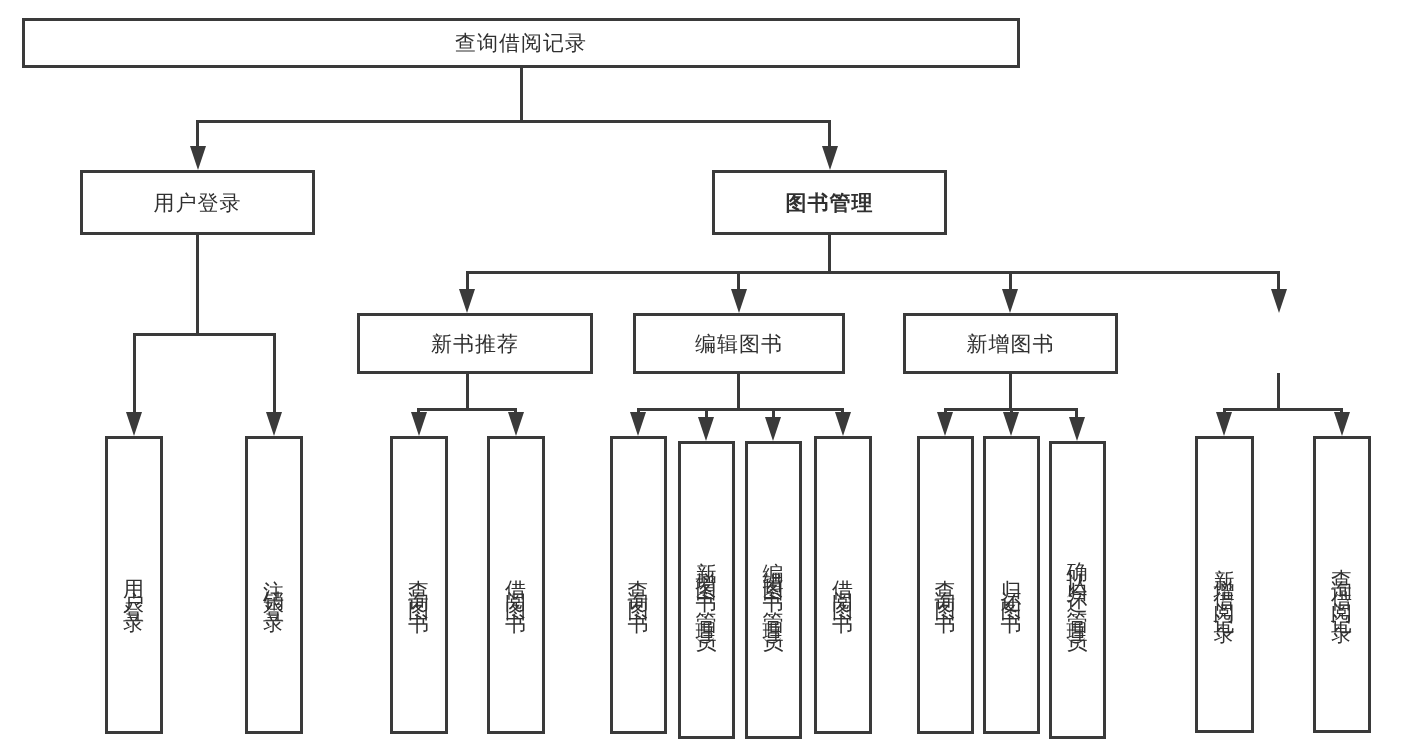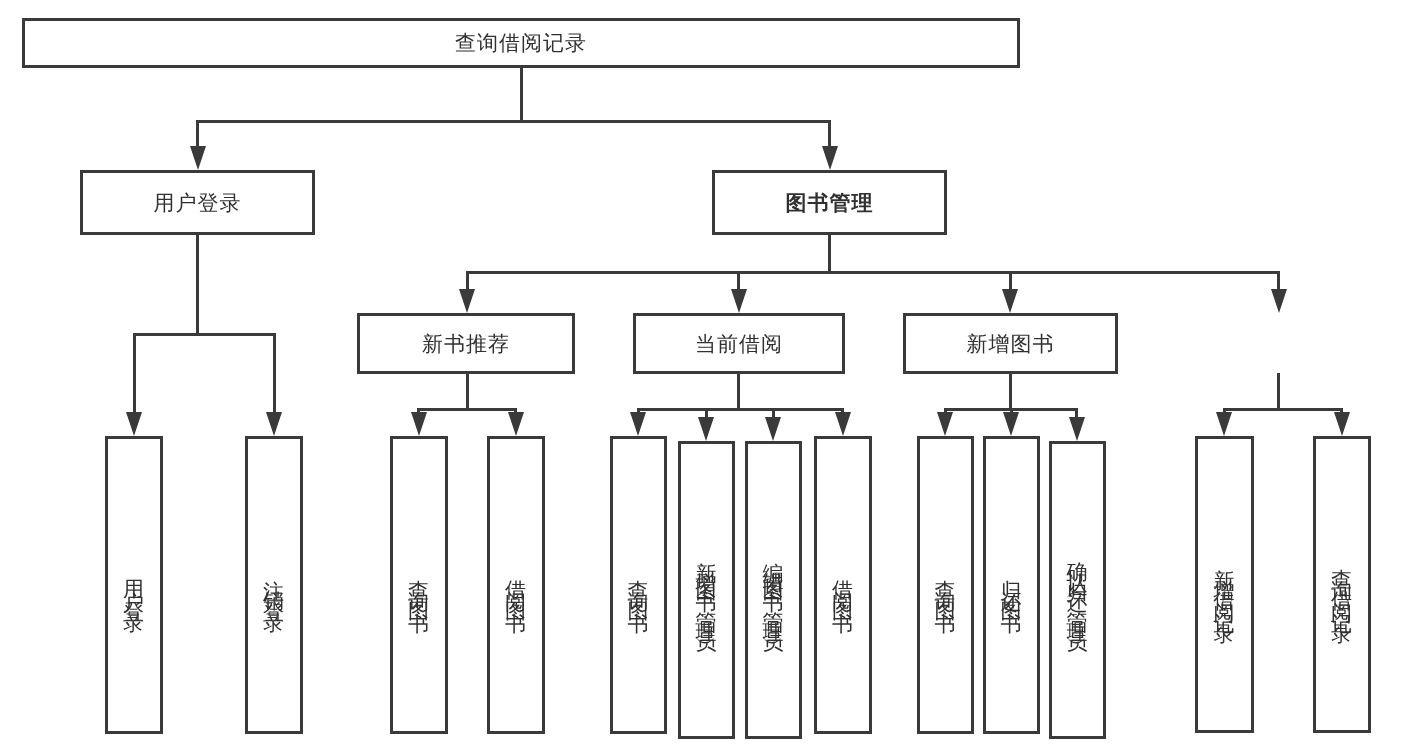--- a/index.html
+++ b/index.html
@@ -98,25 +98,25 @@
   <div class="hline" style="left:466px; top:271px; width:813px;"></div>
   <div class="vline" style="left:466px; top:271px; height:19px;"></div>
   <div class="arrow" style="left:459px; top:289px;"></div>
   <div class="vline" style="left:737px; top:271px; height:19px;"></div>
   <div class="arrow" style="left:731px; top:289px;"></div>
   <div class="vline" style="left:1009px; top:271px; height:19px;"></div>
   <div class="arrow" style="left:1002px; top:289px;"></div>
   <div class="vline" style="left:1277px; top:271px; height:19px;"></div>
   <div class="arrow" style="left:1271px; top:289px;"></div>
 
-  <div class="box" style="left:357px; top:313px; width:218px; height:61px;">
+  <div class="box" style="left:357px; top:313px; width:236px; height:61px;">
     <span>新书推荐</span>
   </div>
   <div class="box" style="left:633px; top:313px; width:212px; height:61px;">
-    <span>当前借阅</span>
+    <span>编辑图书</span>
   </div>
   <div class="box" style="left:903px; top:313px; width:215px; height:61px;">
     <span>新增图书</span>
   </div>
 
   <div class="vline" style="left:466px; top:373px; height:37px;"></div>
   <div class="hline" style="left:417px; top:408px; width:99px;"></div>
   <div class="vline" style="left:417px; top:408px; height:6px;"></div>
   <div class="arrow" style="left:411px; top:412px;"></div>
   <div class="vline" style="left:514px; top:408px; height:6px;"></div>

